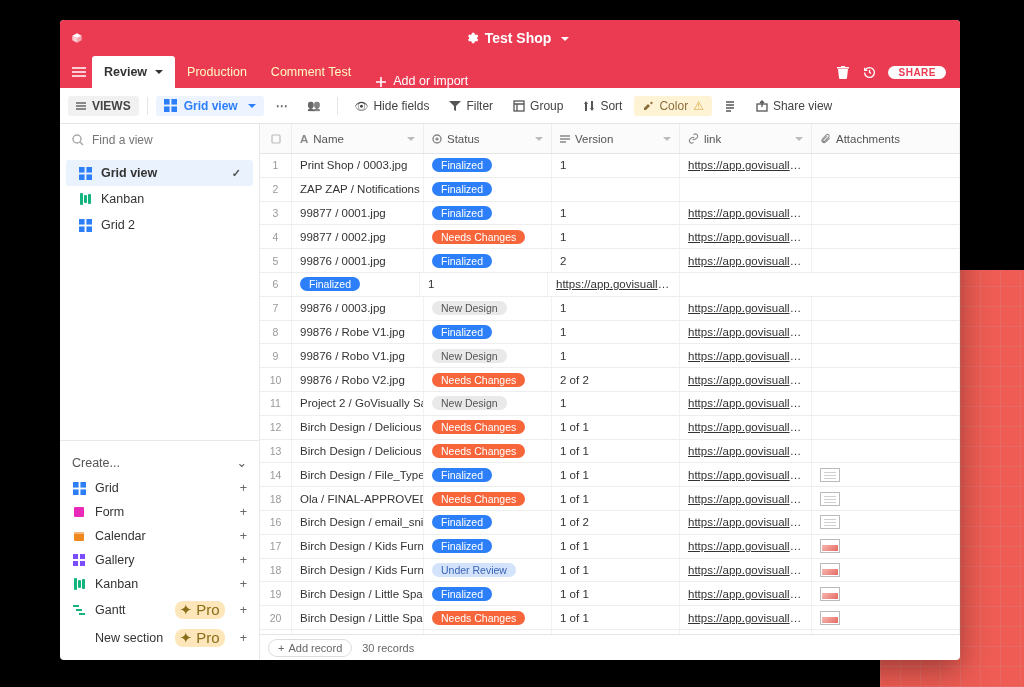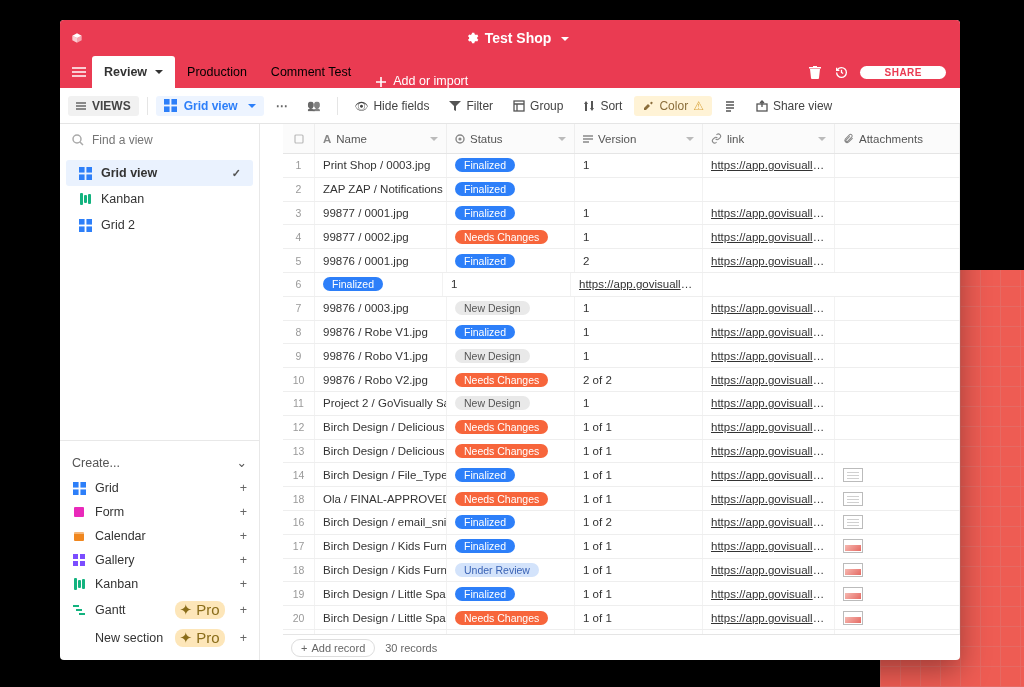--- a/index.html
+++ b/index.html
@@ -11,32 +11,32 @@
 .frame { position: absolute; left: 60px; top: 20px; width: 900px; height: 640px; background: #fff; border-radius: 4px; overflow: hidden; box-shadow: 0 10px 30px rgba(0,0,0,.35); display: flex; flex-direction: column; }
 .topbar { height: 36px; background: #ea3b52; display: flex; align-items: center; padding: 0 10px; color: #fff; }
 .logo { width: 22px; height: 22px; }
 .title-wrap { flex: 1; display: flex; align-items: center; justify-content: center; gap: 6px; font-weight: 600; font-size: 14px; }
 .gear { width: 14px; height: 14px; }
 .caret-down::after { content: ""; display: inline-block; border: 4px solid transparent; border-top-color: currentColor; margin-left: 4px; transform: translateY(2px); }
 .tabbar { height: 32px; background: #ea3b52; display: flex; align-items: stretch; padding: 0 8px; gap: 2px; color: #fff; font-size: 12.5px; }
 .burger { width: 22px; display: flex; align-items: center; justify-content: center; cursor: pointer; }
 .tab { display: flex; align-items: center; padding: 0 12px; cursor: pointer; border-radius: 3px 3px 0 0; gap: 4px; }
 .tab.active { background: #fff; color: #333; font-weight: 600; }
-.tab.inactive { color: #000000; }
+.tab.inactive { color: #fef9c3; }
 .add-import { display: flex; align-items: flex-end; gap: 6px; padding: 0 10px; cursor: pointer; }
 .tab-spacer { flex: 1; }
 .top-actions { display: flex; align-items: center; gap: 12px; padding: 0 6px; }
-.pill-share { background: #fff; color: #ea3b52; border-radius: 10px; padding: 1px 24px; font-size: 10px; font-weight: 700; letter-spacing: .5px; text-align: right; }
+.pill-share { background: #fff; color: #ea3b52; border-radius: 10px; padding: 1px 10px; font-size: 10px; font-weight: 700; letter-spacing: .5px; text-align: right; }
 .toolbar { height: 36px; border-bottom: 1px solid #e5e5e5; display: flex; align-items: center; padding: 0 8px; gap: 4px; font-size: 12px; color: #444; }
 .views-btn { background: #f1f1f1; border-radius: 3px; padding: 3px 8px; display: flex; align-items: center; gap: 6px; font-weight: 600; }
 .gridview-btn { color: #2d7ff9; display: flex; align-items: center; gap: 6px; padding: 3px 8px; font-weight: 600; background: #edf4ff; border-radius: 3px; }
 .tool { padding: 3px 8px; display: flex; align-items: center; gap: 5px; cursor: pointer; border-radius: 3px; }
 .tool.warn { background: #fff3d6; color: #8a6d3b; }
 .vline { width: 1px; height: 18px; background: #e5e5e5; margin: 0 4px; }
-.body { flex: 1; display: flex; min-height: 0; gap: 23px; }
+.body { flex: 1; display: flex; min-height: 0; }
 .sidebar { width: 200px; border-right: 1px solid #e8e8e8; display: flex; flex-direction: column; font-size: 12.5px; color: #333; }
 .search-row { padding: 9px 12px; display: flex; align-items: center; gap: 8px; color: #999; }
 .search-input { border: none; outline: none; flex: 1; font-size: 12px; color: #555; }
 .view-list { padding: 4px 0; }
 .view-item { display: flex; align-items: center; gap: 9px; padding: 6px 12px; cursor: pointer; border-radius: 3px; margin: 0 6px; }
 .view-item.active { background: #eaf2fe; font-weight: 600; }
 .view-item .check { margin-left: auto; color: #555; font-size: 11px; }
 .icon { width: 14px; height: 14px; display: inline-flex; align-items: center; justify-content: center; flex: 0 0 14px; }
 .side-spacer { flex: 1; }
 .create { border-top: 1px solid #e8e8e8; padding: 8px 0; }

